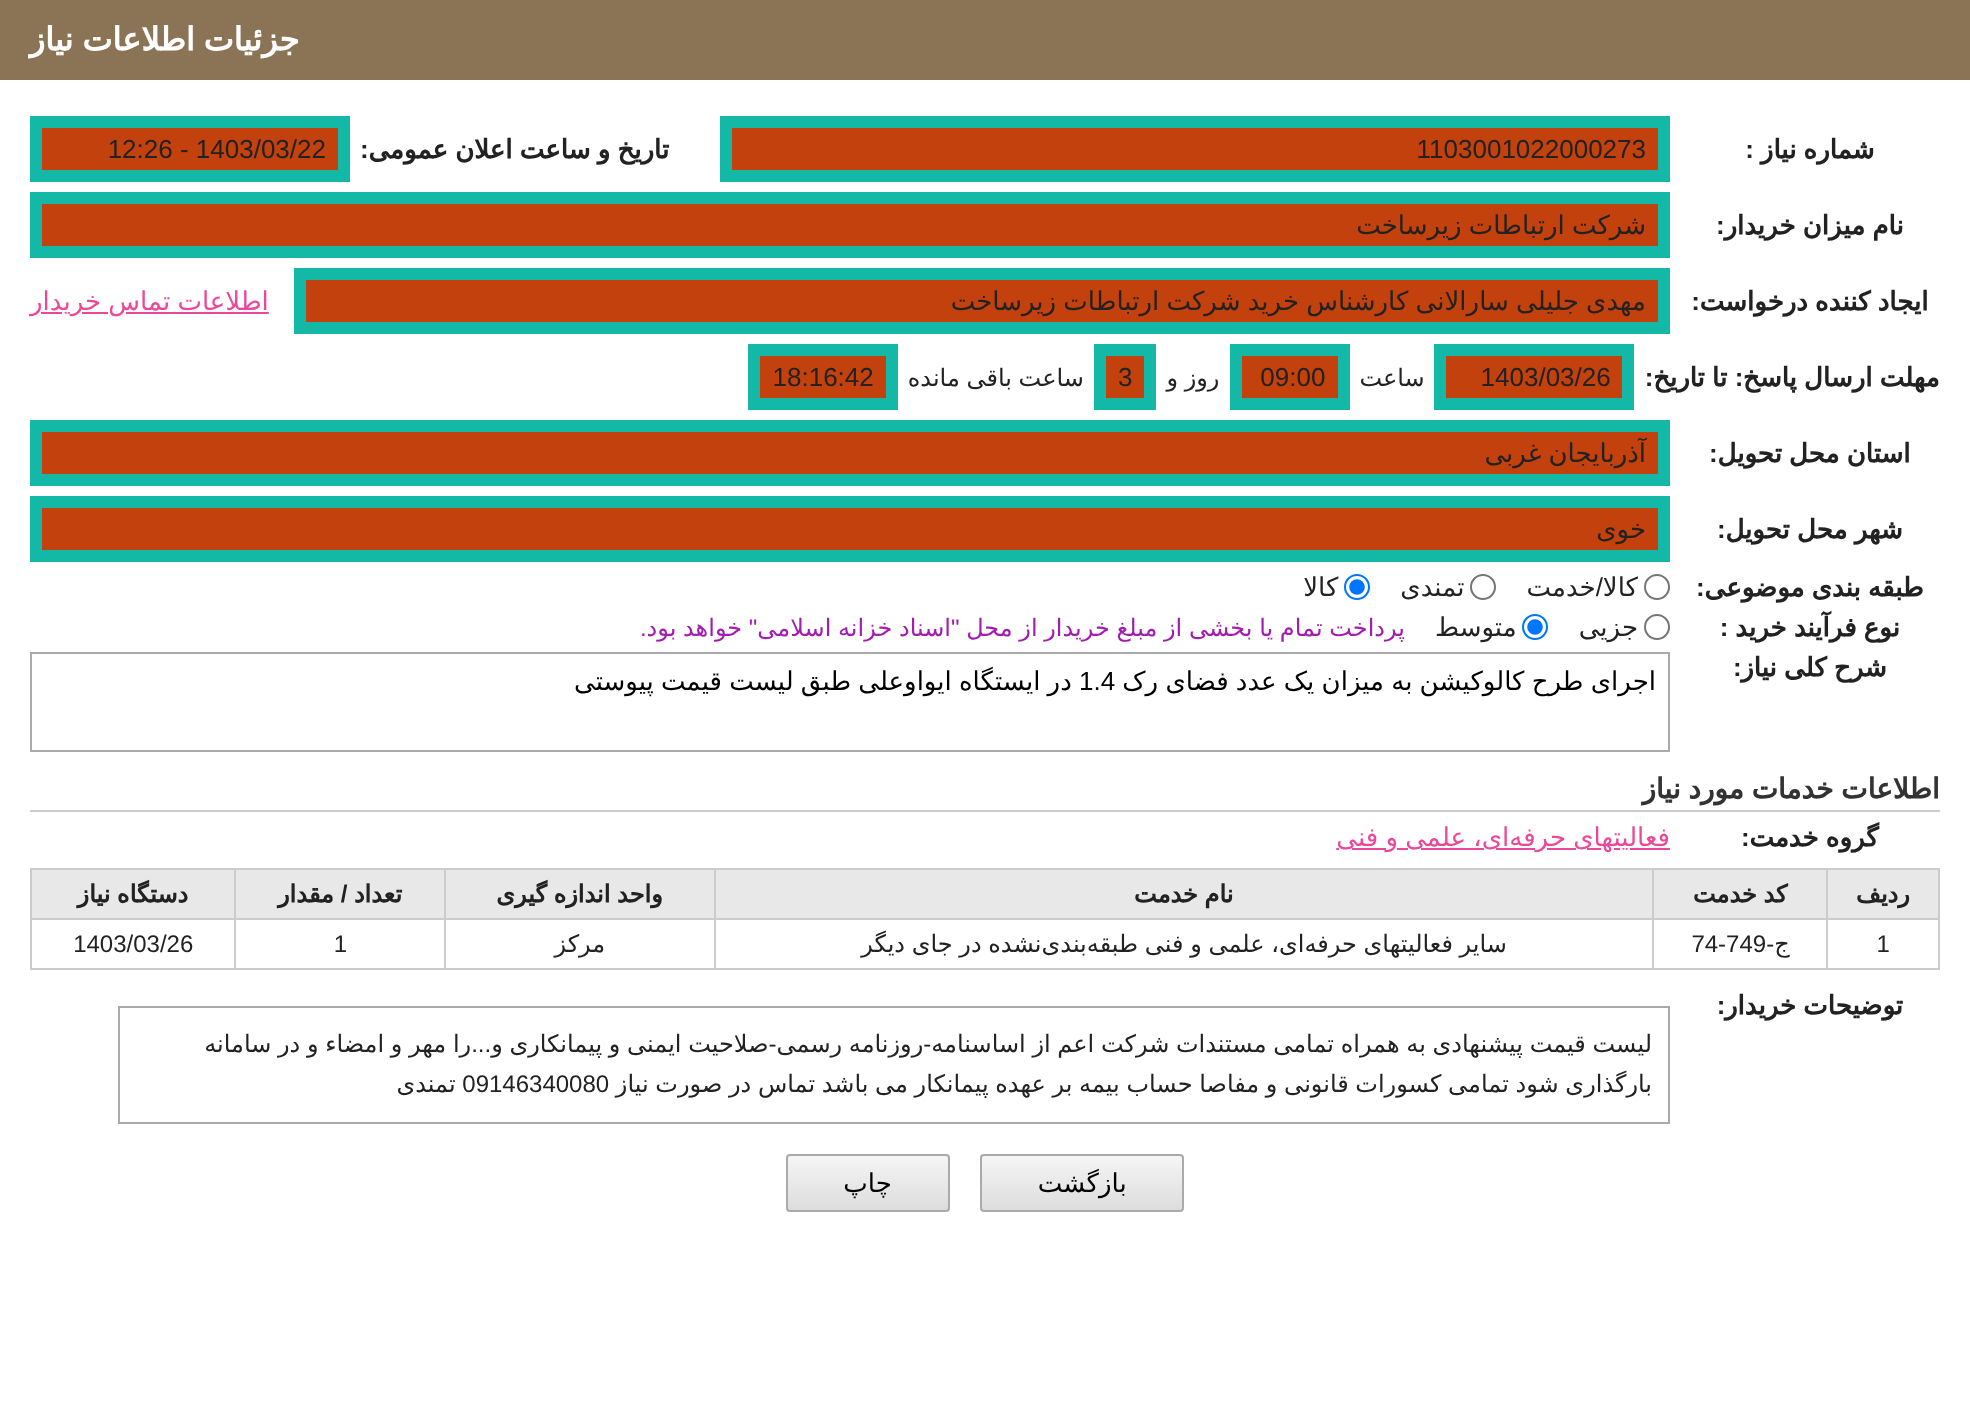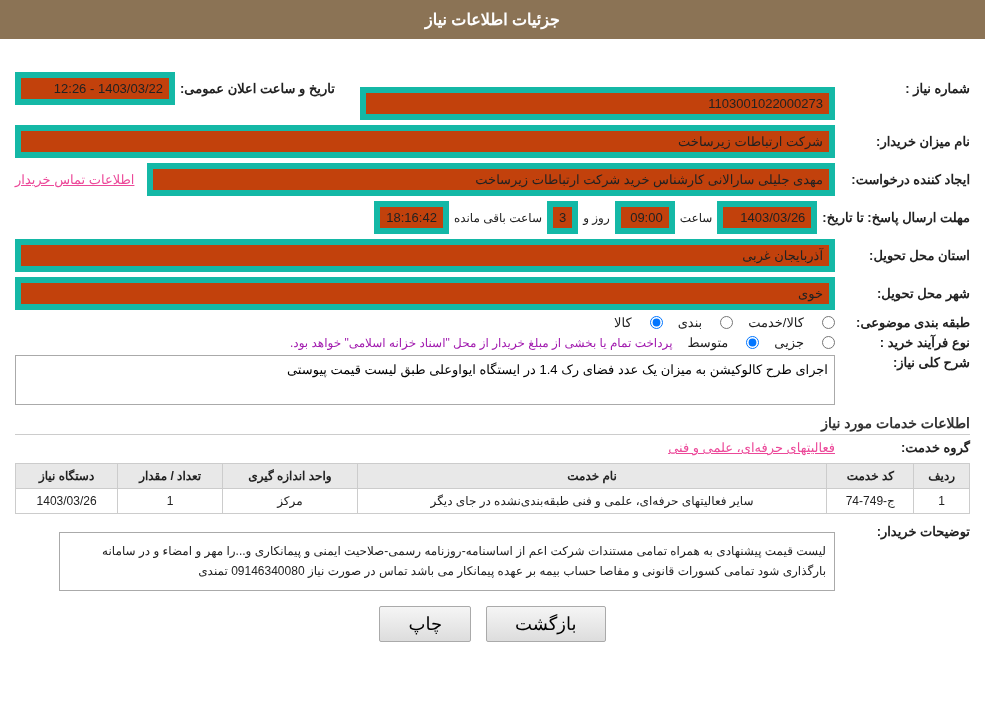--- a/index.html
+++ b/index.html
@@ -12,21 +12,21 @@
     }
     .page-wrapper {
       max-width: 985px;
       margin: 0 auto;
       background: #fff;
       min-height: 703px;
     }
     .header-bar {
       background: #8B7355;
       color: #fff;
-      text-align: center;
+      text-align: left;
       padding: 10px 15px;
       font-size: 16px;
       font-weight: bold;
     }
     .main-content {
       padding: 10px 15px;
     }
     .link-blue {
       color: #ec4899;
       text-decoration: underline;
@@ -43,38 +43,38 @@
     .row-flex {
       display: flex;
       align-items: center;
       gap: 5px;
       margin-bottom: 5px;
     }
     .row-label {
       font-weight: bold;
       white-space: nowrap;
       min-width: 130px;
-      text-align: right;
+      text-align: center;
     }
     .field-box {
       border: 6px solid #14b8a6;
       background: #c2410c;
       padding: 3px 6px;
       min-height: 22px;
     }
     .flex-1 { flex: 1; }
     .radio-group {
       display: flex;
       gap: 15px;
       align-items: center;
     }
     .radio-item {
       display: flex;
       align-items: center;
-      gap: 18px;
+      gap: 3px;
       justify-content: space-between;
     }
     .desc-box {
       border: 1px solid #aaa;
       background: #fff;
       padding: 6px;
       width: 100%;
       min-height: 50px;
       text-align: right;
       resize: none;
@@ -116,21 +116,21 @@
       justify-content: center;
       gap: 15px;
       margin-top: 15px;
       margin-bottom: 15px;
     }
     .btn {
       padding: 6px 28px;
       border: 1px solid #aaa;
       background: linear-gradient(to bottom, #f5f5f5, #ddd);
       cursor: pointer;
-      font-size: 18px;
+      font-size: 13px;
       font-family: Tahoma, Arial, sans-serif;
       border-radius: 2px;
     }
     .relative-wrap {
       position: relative;
     }
     .small-label {
       white-space: nowrap;
       font-size: 12px;
     }
@@ -141,21 +141,21 @@
 <div class="page-wrapper">
 
   <div class="header-bar">
     <span>جزئیات اطلاعات نیاز</span>
   </div>
 
   <div class="main-content relative-wrap">
 
     <div class="row-flex" style="margin-top:8px;">
       <span class="row-label">شماره نیاز :</span>
-      <div class="field-box flex-1" style="min-width:180px;margin-top:30px;">1103001022000273</div>
+      <div class="field-box flex-1" style="min-width:180px;">1103001022000273</div>
       <span class="row-label" style="min-width:auto; margin-right:20px;">تاریخ و ساعت اعلان عمومی:</span>
       <div class="field-box" style="min-width:160px;">1403/03/22 - 12:26</div>
     </div>
 
     <div class="row-flex">
       <span class="row-label">نام میزان خریدار:</span>
       <div class="field-box flex-1">شرکت ارتباطات زیرساخت</div>
     </div>
 
     <div class="row-flex">
@@ -187,21 +187,21 @@
 
     <div class="row-flex">
       <span class="row-label">طبقه بندی موضوعی:</span>
       <div class="radio-group">
         <div class="radio-item">
           <input type="radio" name="category" style=""> 
             <span>کالا/خدمت</span>
         </div>
         <div class="radio-item">
           <input type="radio" name="category" style=""> 
-            <span>بندی</span>
+            <span>تمندی</span>
         </div>
         <div class="radio-item">
           <input type="radio" name="category" checked="" style=""> 
             <span>کالا</span>
         </div>
       </div>
     </div>
 
     <div class="row-flex">
       <span class="row-label">نوع فرآیند خرید :</span>

